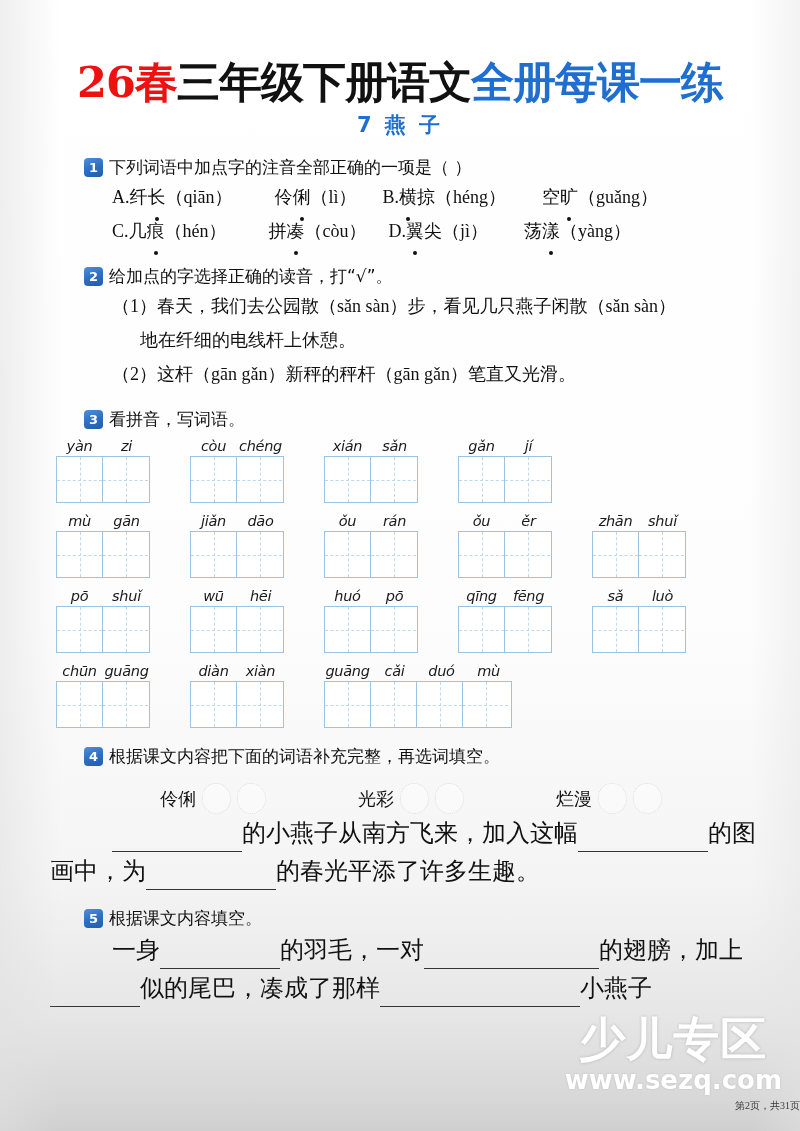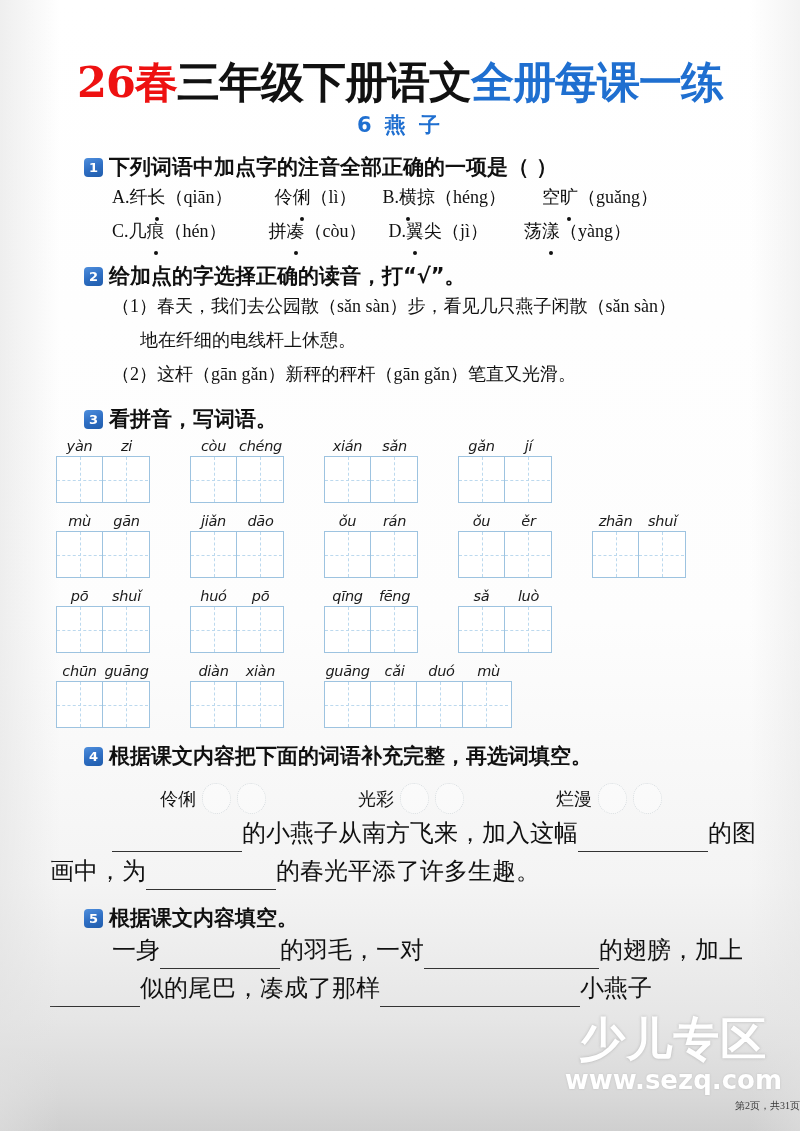--- a/index.html
+++ b/index.html
@@ -84,22 +84,22 @@
     font-family: "DejaVu Sans", "Liberation Sans", sans-serif;
     font-size: 13px;
     font-weight: bold;
     line-height: 19px;
     text-align: center;
     margin-right: 6px;
     margin-top: 3px;
   }
   .q-title {
     font-family: "DejaVu Sans", "Liberation Sans", sans-serif;
-    font-size: 21px;
-    font-weight: bold;
+    font-size: 17px;
+    font-weight: normal;
     color: #101010;
     letter-spacing: 0px;
     line-height: 25px;
   }
 
   .q-line {
     font-size: 18px;
     color: #111;
     line-height: 34px;
     padding-left: 112px;
@@ -254,21 +254,21 @@
 </style>
 </head>
 <body>
 
 <div class="page">
   <div class="shade-left"></div>
   <div class="shade-right"></div>
 
   <div class="title-wrap">
     <div class="main-title"><span class="t-red">26春</span><span class="t-black">三年级下册语文</span><span class="t-blue">全册每课一练</span></div>
-    <div class="sub-title">6 燕  子</div>
+    <div class="sub-title">7 燕  子</div>
   </div>
 
   <div class="q-block">
     <div class="q-head">
       <div class="q-badge">1</div>
       <div class="q-title">下列词语中加点字的注音全部正确的一项是（        ）</div>
     </div>
     <div class="q-line"><span class="opt">A.</span><span>纤<span class="dotc">长</span>（qiān）</span><span class="gap-a"></span><span>伶<span class="dotc">俐</span>（lì）</span><span class="gap-b"></span><span class="opt">B.</span><span><span class="dotc">横</span>掠（héng）</span><span class="gap-c"></span><span>空<span class="dotc">旷</span>（guǎng）</span></div>
     <div class="q-line"><span class="opt">C.</span><span>几<span class="dotc">痕</span>（hén）</span><span class="gap-a"></span><span>拼<span class="dotc">凑</span>（còu）</span><span class="gap-s"></span><span class="opt">D.</span><span><span class="dotc">翼</span>尖（jì）</span><span class="gap-c"></span><span>荡<span class="dotc">漾</span>（yàng）</span></div>
   </div>
@@ -381,20 +381,30 @@
               <div class="cell"></div>
               <div class="cell"></div>
             </div>
           </div>
         </div>
         <div class="grid-row">
           <div class="word-group">
             <div class="py-row">
               <div class="py-cell">pō</div>
               <div class="py-cell">shuǐ</div>
+            </div>
+            <div class="cells">
+              <div class="cell"></div>
+              <div class="cell"></div>
+            </div>
+          </div>
+          <div class="word-group">
+            <div class="py-row">
+              <div class="py-cell">wū</div>
+              <div class="py-cell">hēi</div>
             </div>
             <div class="cells">
               <div class="cell"></div>
               <div class="cell"></div>
             </div>
           </div>
           <div class="word-group">
             <div class="py-row">
               <div class="py-cell">huó</div>
               <div class="py-cell">pō</div>

